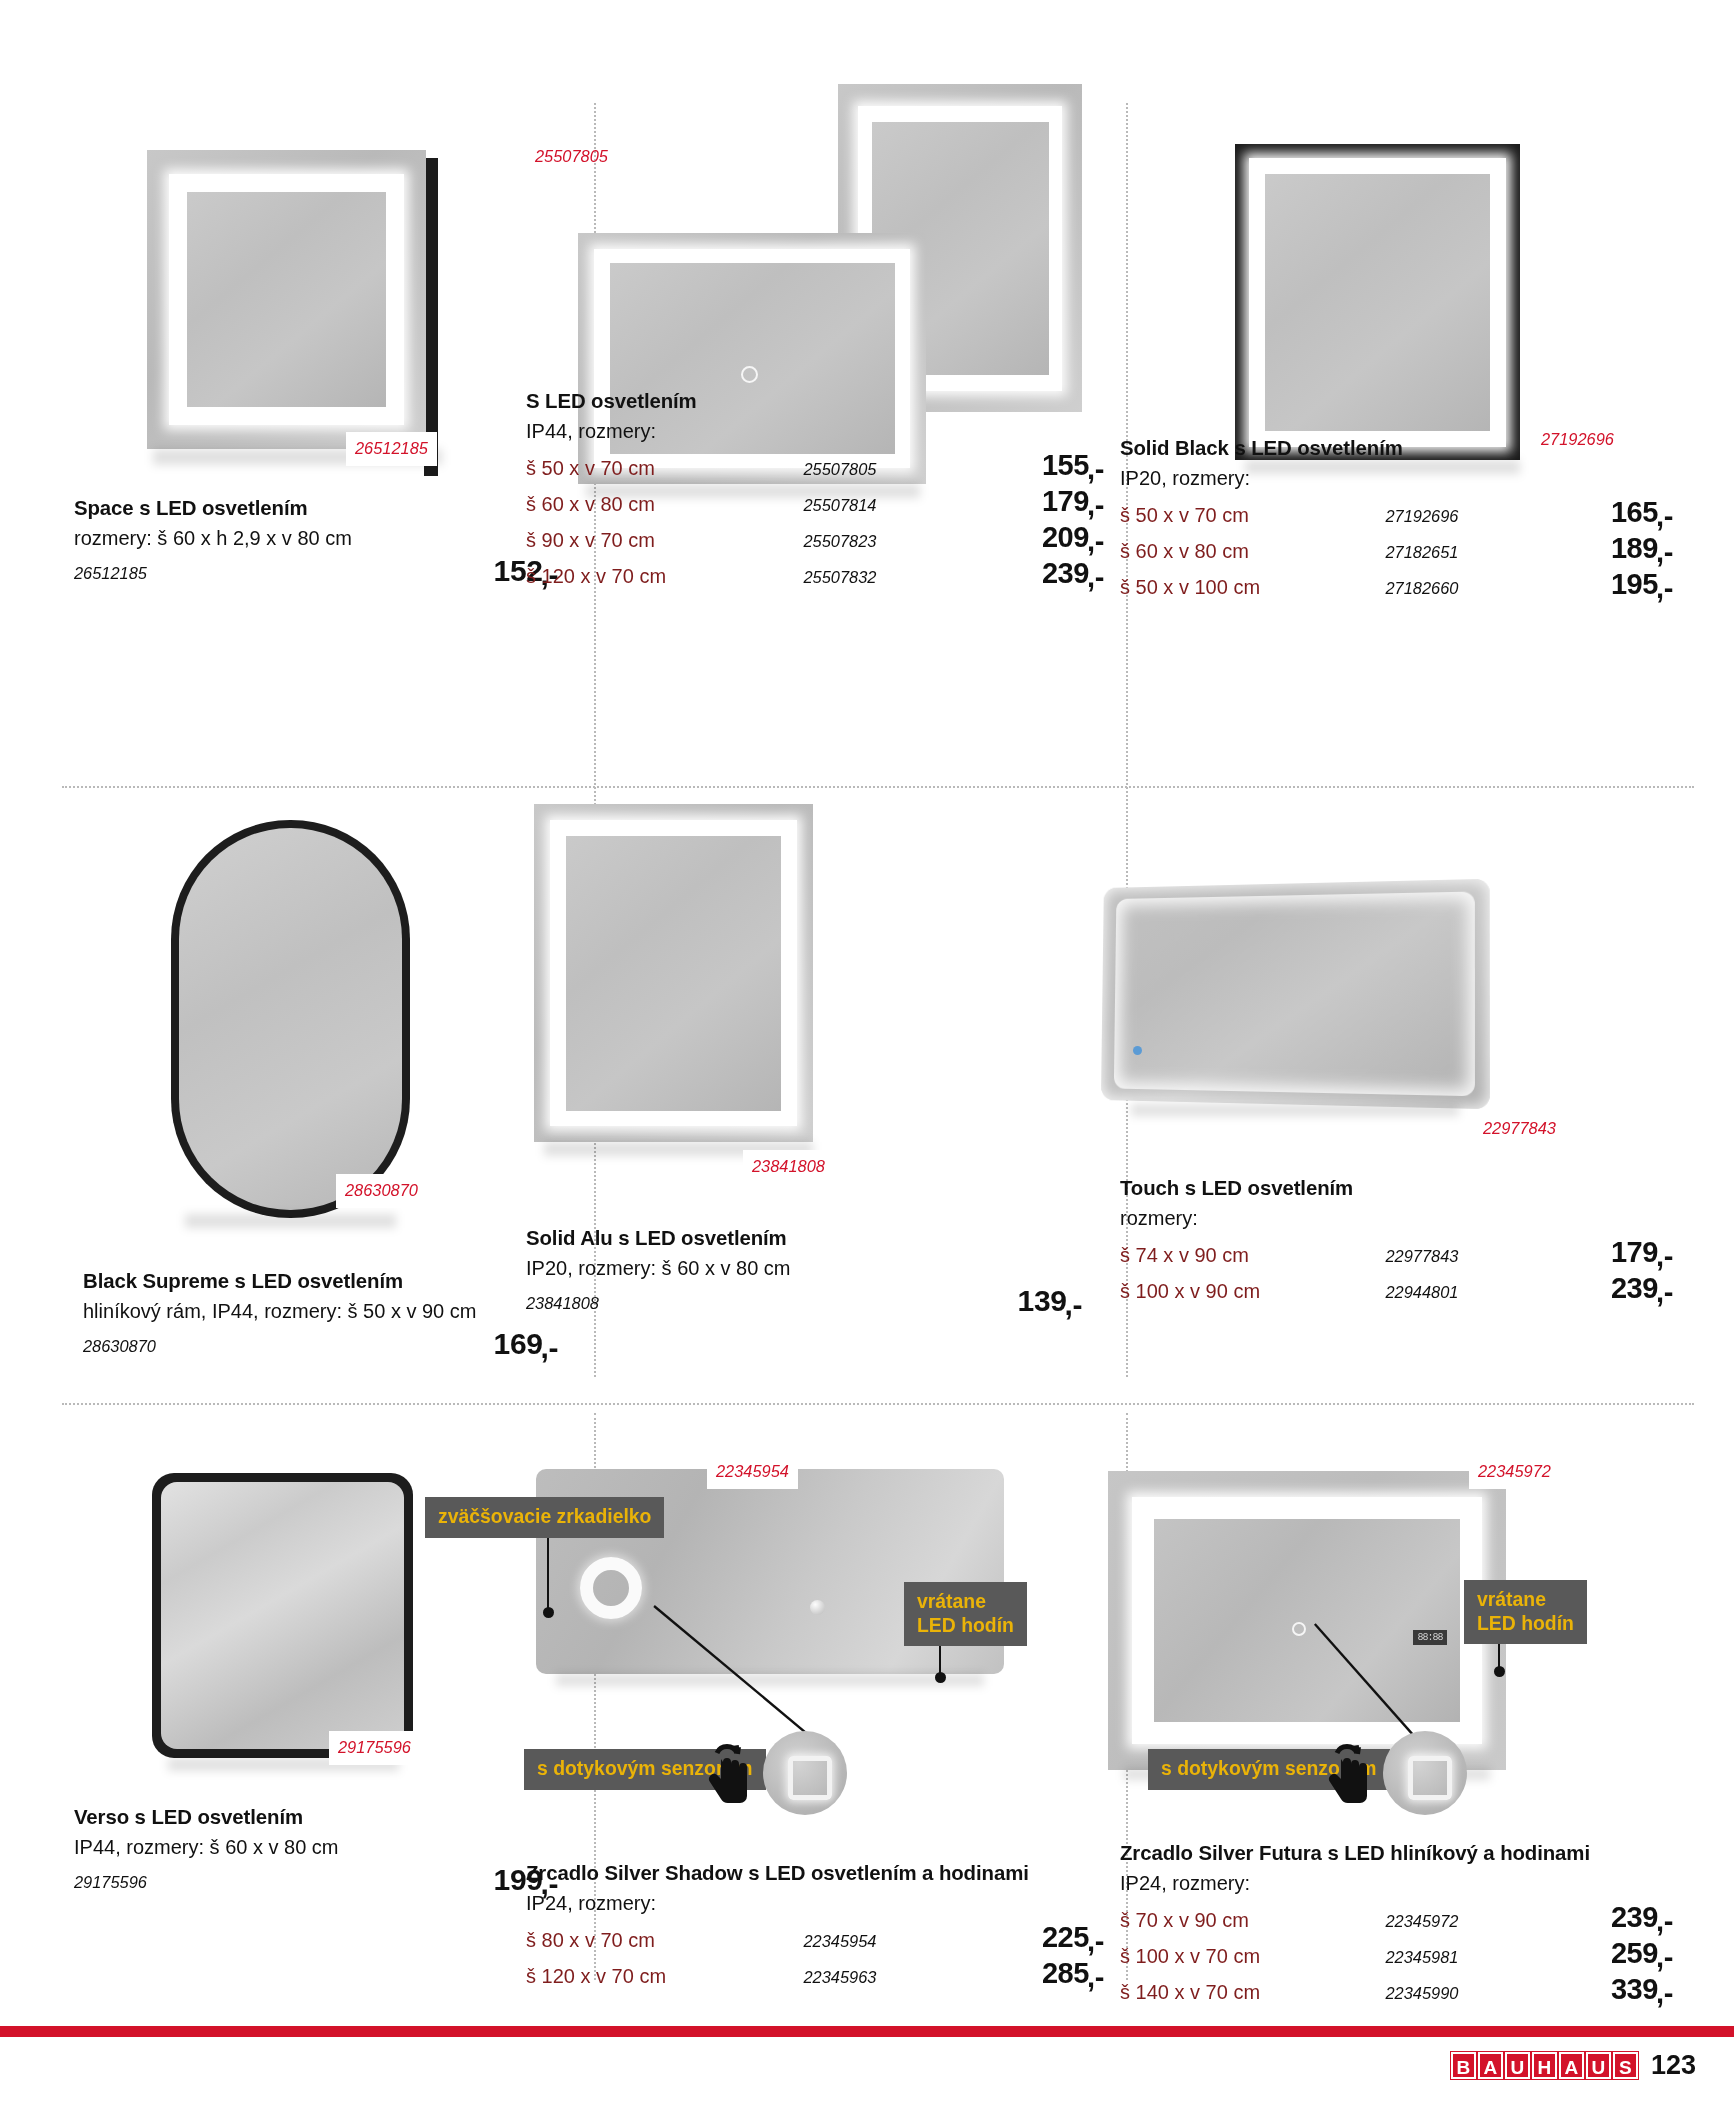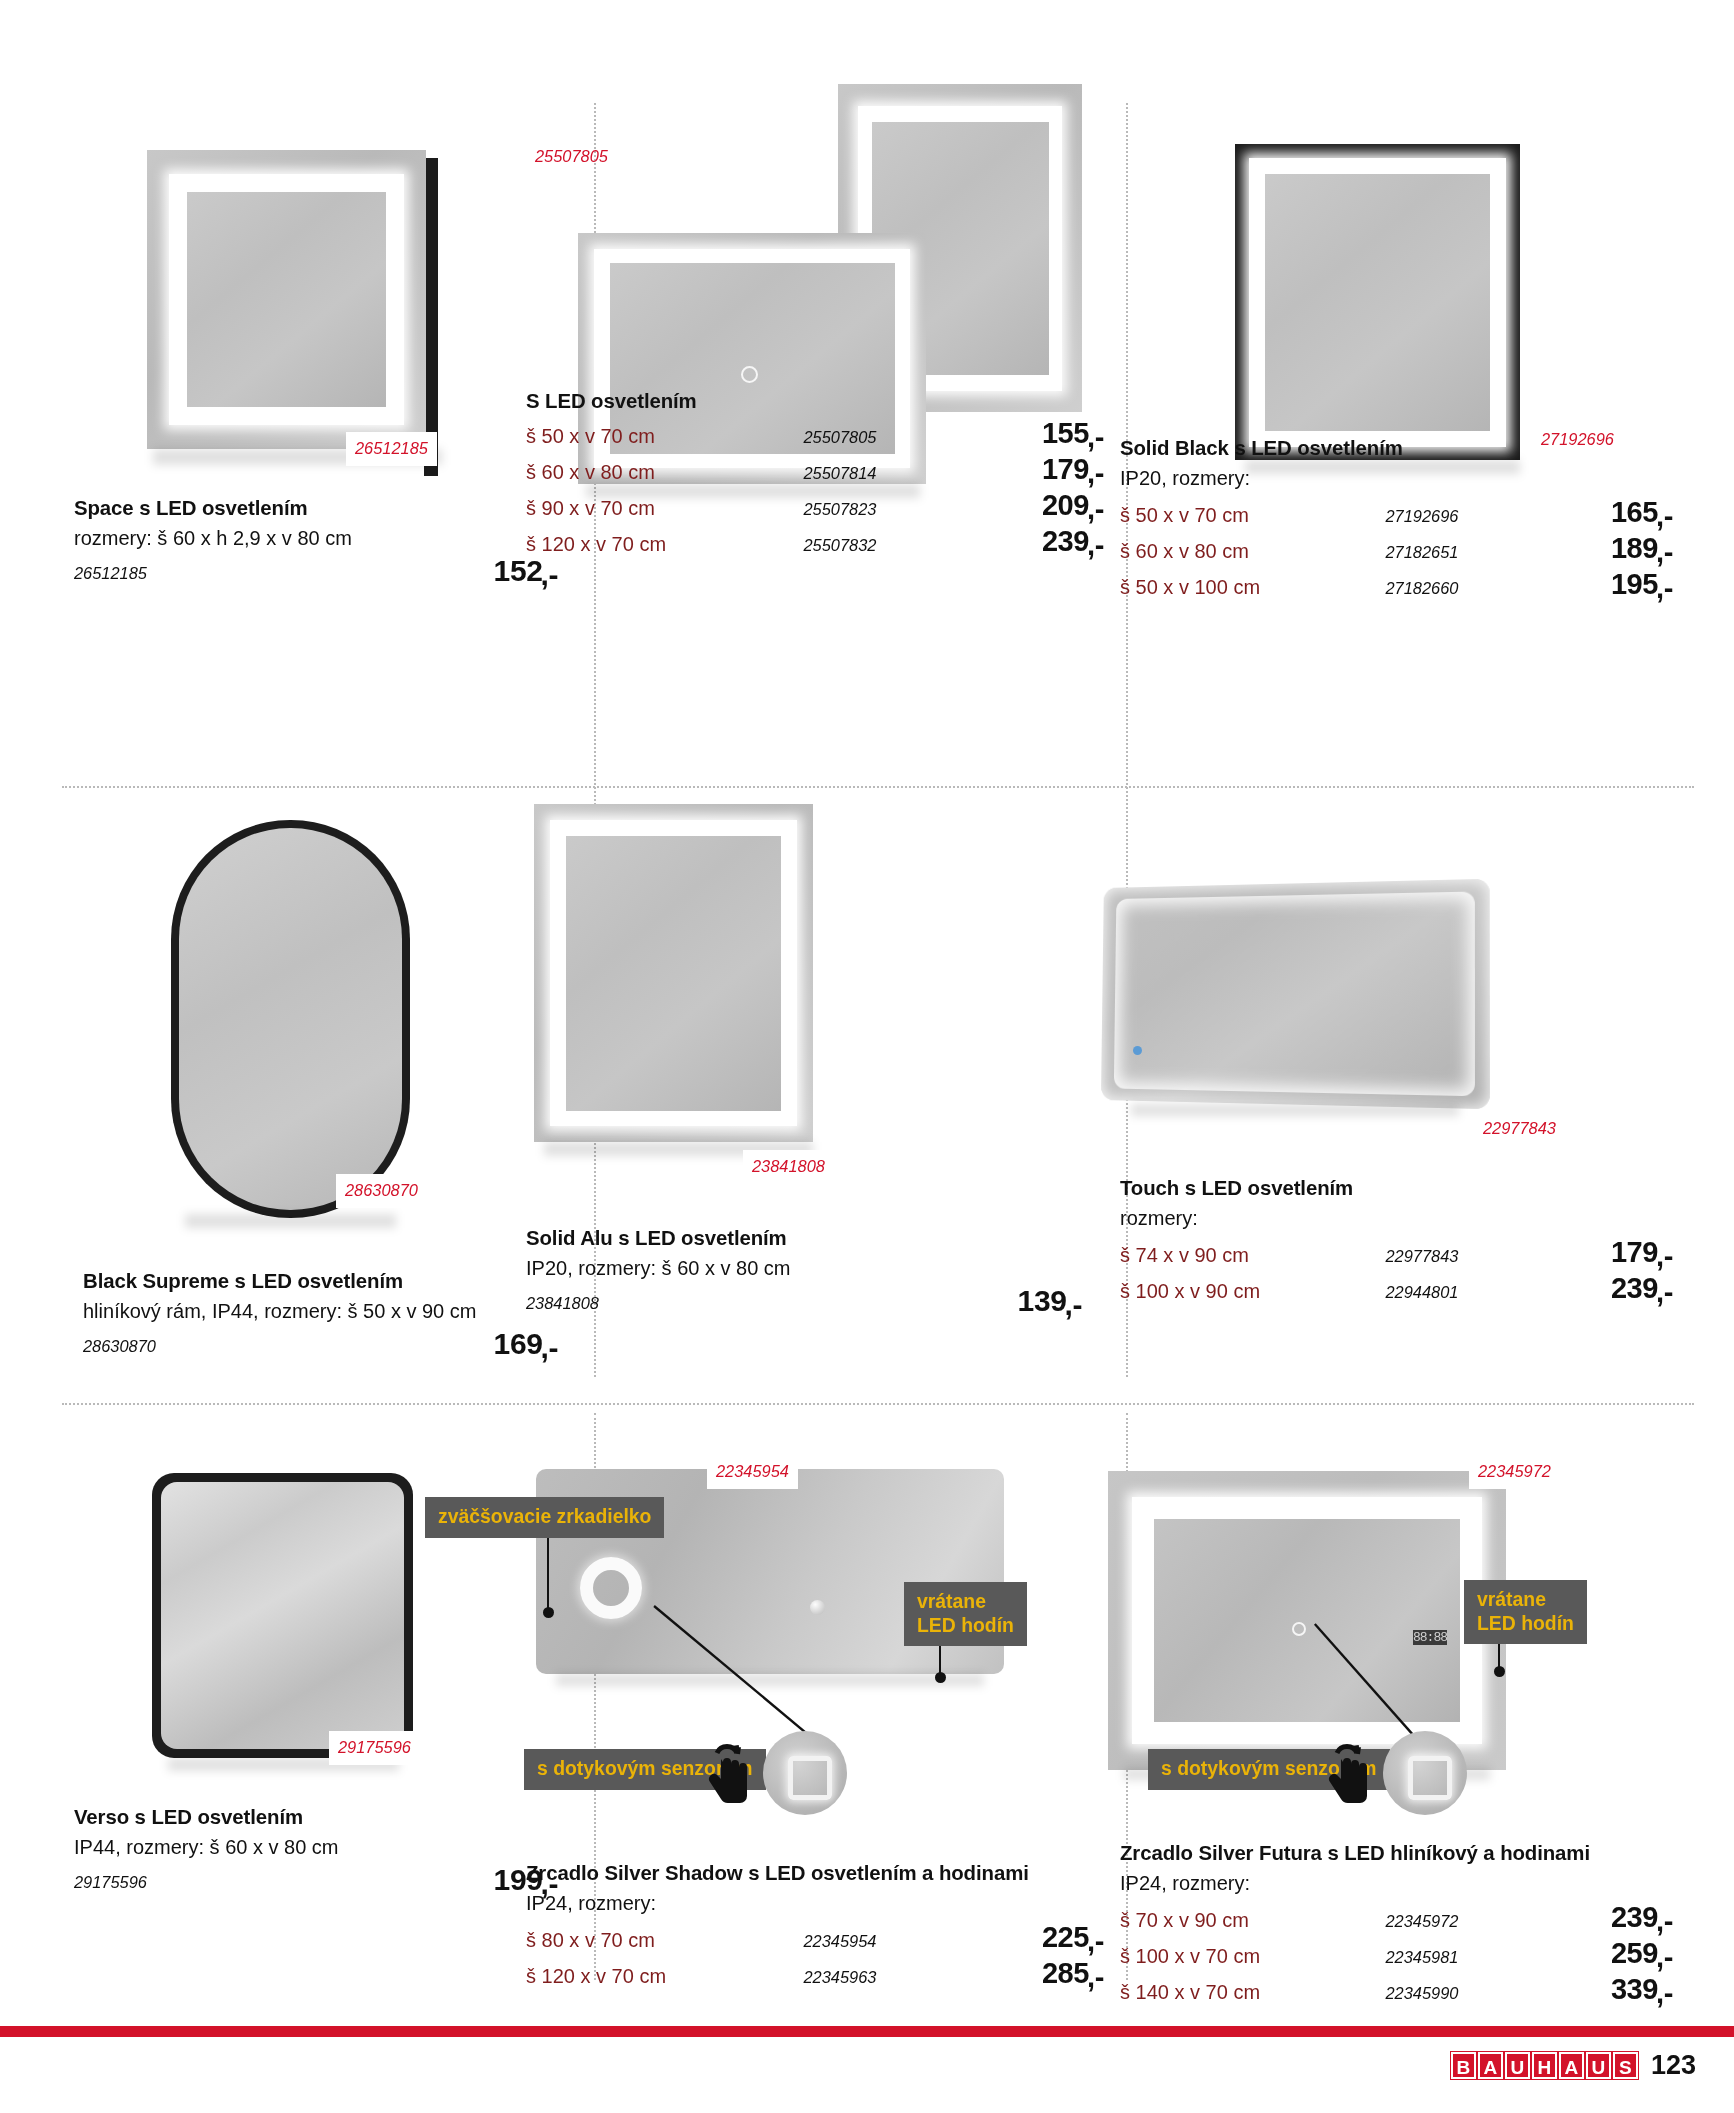--- a/index.html
+++ b/index.html
@@ -173,21 +173,21 @@
   }
   
   .ledclock {
     position: absolute;
     width: 34px; height: 15px;
     background: #3a3a3a;
     z-index: 20;
     overflow: hidden;
   }
   .ledclock span {
-    color: #cfcfcf; font-size: 13px; font-family: "Liberation Mono", monospace;
+    color: #cfcfcf; font-size: 10px; font-family: "Liberation Mono", monospace;
     letter-spacing: -1px; display: block; line-height: 15px; text-align: center;
   }
   
   .sensordot {
     position: absolute;
     width: 15px; height: 15px; border-radius: 50%;
     background: radial-gradient(circle at 35% 30%,#fdfdfd,#b7b7b7);
     z-index: 21;
   }
   .sensorring {
@@ -266,20 +266,21 @@
       <div class="m-glow" style="left:16px;top:16px;width:316px;height:219px;"></div>
       <div class="m-glass" style="left:32px;top:30px;width:285px;height:191px;"></div>
       <div class="sensorring" style="left:163px;top:133px;"></div>
       <div class="m-shadow" style="left:8px;top:251px;width:334px;height:14px;"></div>
     </div>
 
     <div class="badge" style="left:-68px;top:40px;background:transparent;">25507805</div>
 
     <div class="pblock" style="top:289px;left:-68px;right:22px;">
       <div class="ptitle">S LED osvetlením</div>
+      <div class="psub">IP44, rozmery:</div>
       <div class="vtable">
         <div class="vrow">
           <span class="vdim">š 50 x v 70 cm</span>
           <span class="vcode">25507805</span>
           <span class="vprice"><span>155</span><span class="cur">,-</span></span>
         </div>
         <div class="vrow">
           <span class="vdim">š 60 x v 80 cm</span>
           <span class="vcode">25507814</span>
           <span class="vprice"><span>179</span><span class="cur">,-</span></span>

